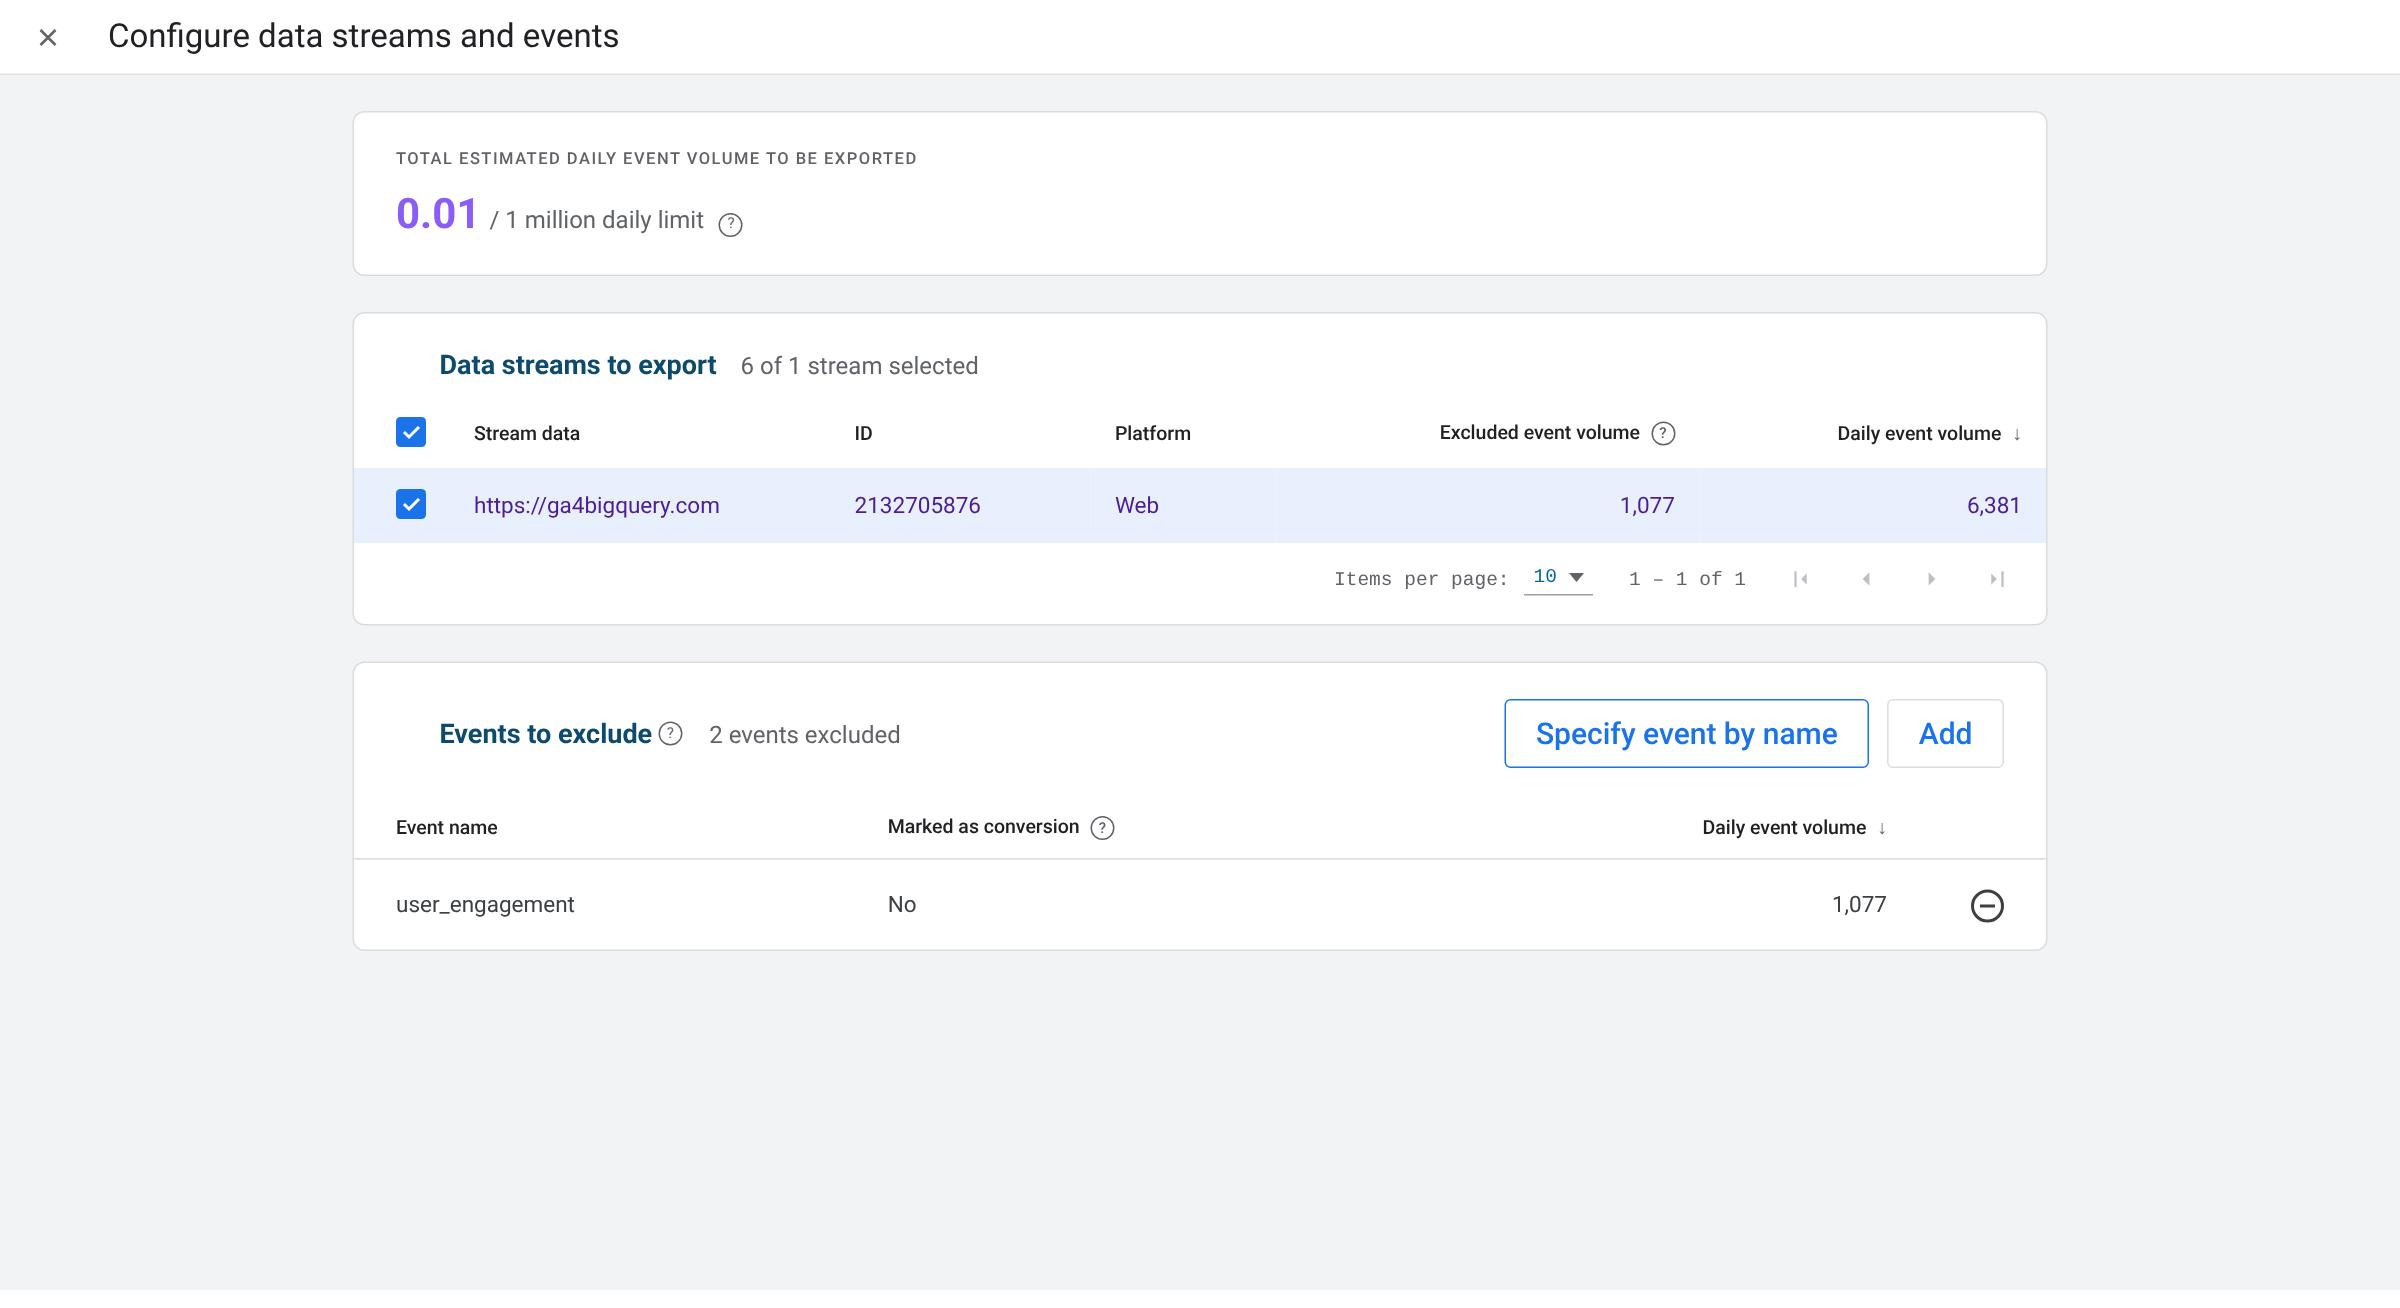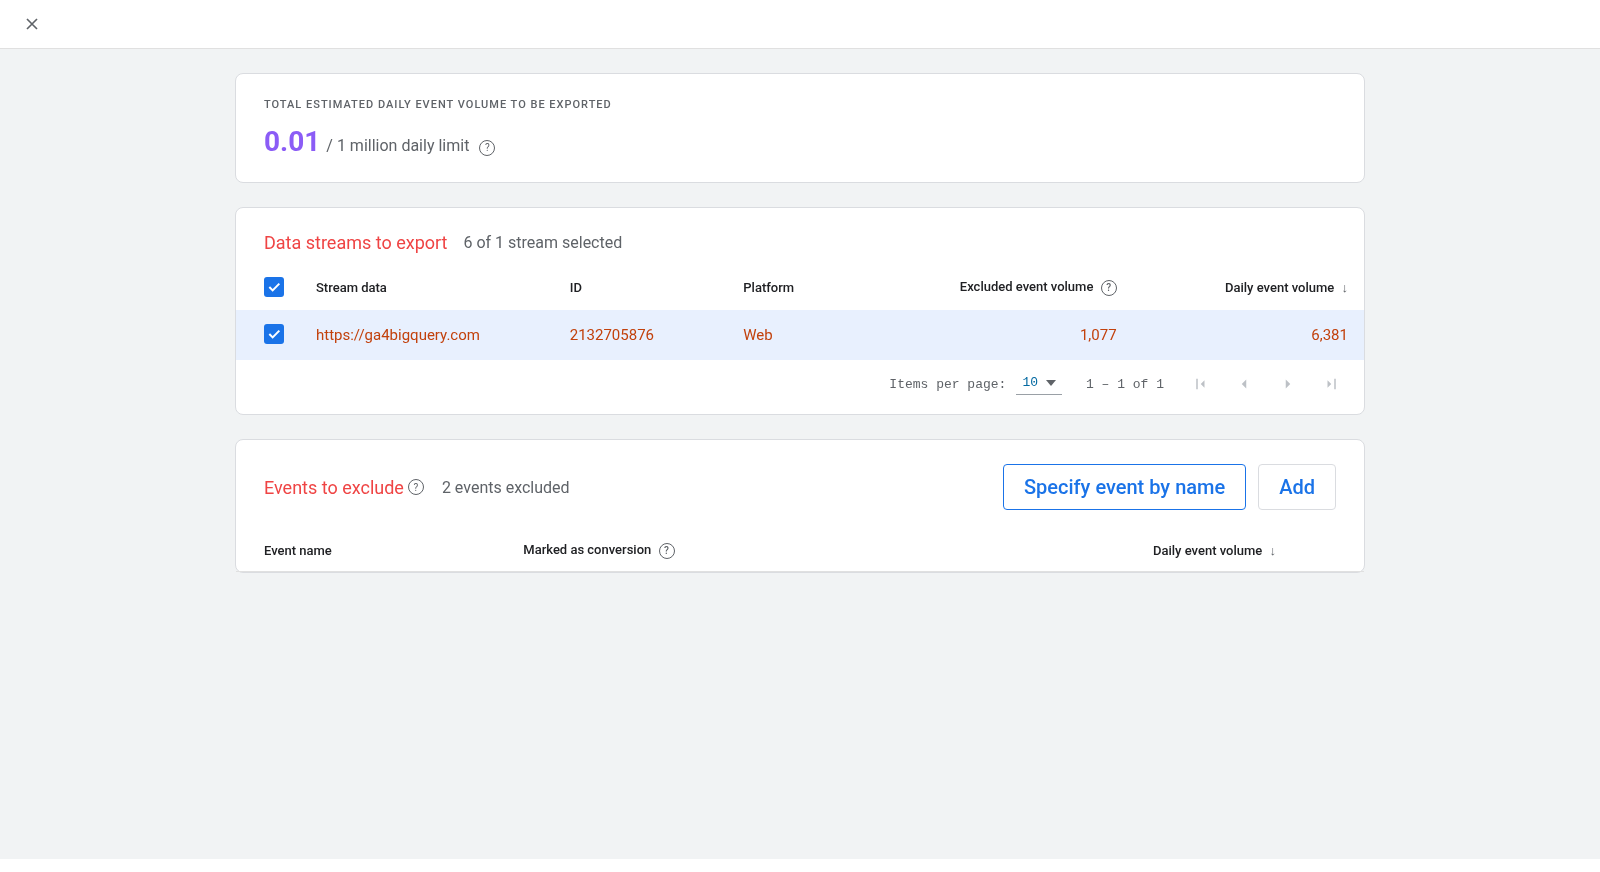--- a/index.html
+++ b/index.html
@@ -75,22 +75,23 @@
   color: #5f6368;
 }
 .section-header {
   display: flex;
   align-items: center;
   gap: 16px;
   padding: 24px 28px 12px 28px;
 }
 .section-title {
   font-size: 18px;
-  font-weight: 400;
-  color: #ef4444;
+  font-weight: 700;
+  color: #0c4a6e;
+  margin-left: 29px;
 }
 .section-sub {
   font-size: 16px;
   color: #5f6368;
 }
 .help-icon {
   display: inline-flex;
   align-items: center;
   justify-content: center;
   width: 16px;
@@ -113,21 +114,21 @@
   font-weight: 500;
   color: #202124;
   padding: 12px 16px;
 }
 .data-table th.right, .data-table td.right {
   text-align: right;
 }
 .data-table td {
   padding: 14px 16px;
   font-size: 15px;
-  color: #c2410c;
+  color: #4c1d95;
 }
 .checkbox {
   width: 20px;
   height: 20px;
   background: #1a73e8;
   border-radius: 3px;
   display: inline-flex;
   align-items: center;
   justify-content: center;
   cursor: pointer;
@@ -268,20 +269,21 @@
 </style>
 </head>
 <body>
 
 <div class="header-bar">
   <div class="close-btn">
     <svg viewBox="0 0 24 24" width="20" height="20" fill="none" stroke="currentColor" stroke-width="2">
         <path d="M18 6L6 18M6 6l12 12"></path>
       </svg>
   </div>
+  <h1 class="page-title">Configure data streams and events</h1>
 </div>
 
 <div class="page-body">
   <div class="content-wrap">
 
     <div class="card card-pad">
       <div class="vol-label">TOTAL ESTIMATED DAILY EVENT VOLUME TO BE EXPORTED</div>
       <div class="vol-line">
         <span class="vol-number">0.01</span>
         <span class="vol-suffix">/ 1 million daily limit</span>
@@ -394,18 +396,24 @@
               <span class="help-icon">?</span>
             </th>
             <th class="right">
               <span>Daily event volume</span>
               <span class="sort-arrow">↓</span>
             </th>
             <th class="td-action"></th>
           </tr>
         </thead>
         <tbody>
+          <tr>
+            <td>user_engagement</td>
+            <td>No</td>
+            <td class="right">1,077</td>
+            <td class="td-action"><span class="remove-icon"></span></td>
+          </tr>
         </tbody>
       </table>
     </div>
 
   </div>
 </div>
 
 </body></html>

